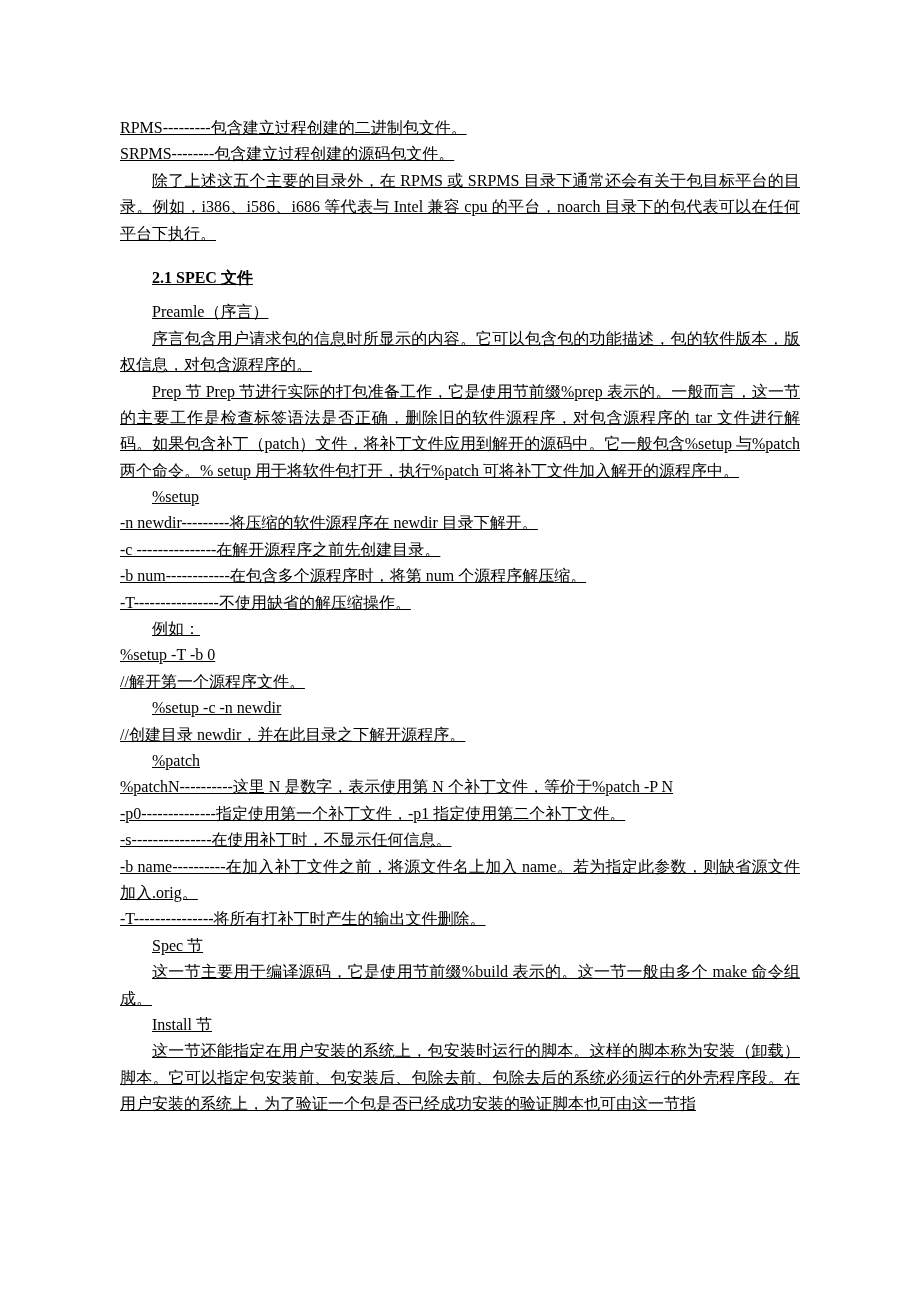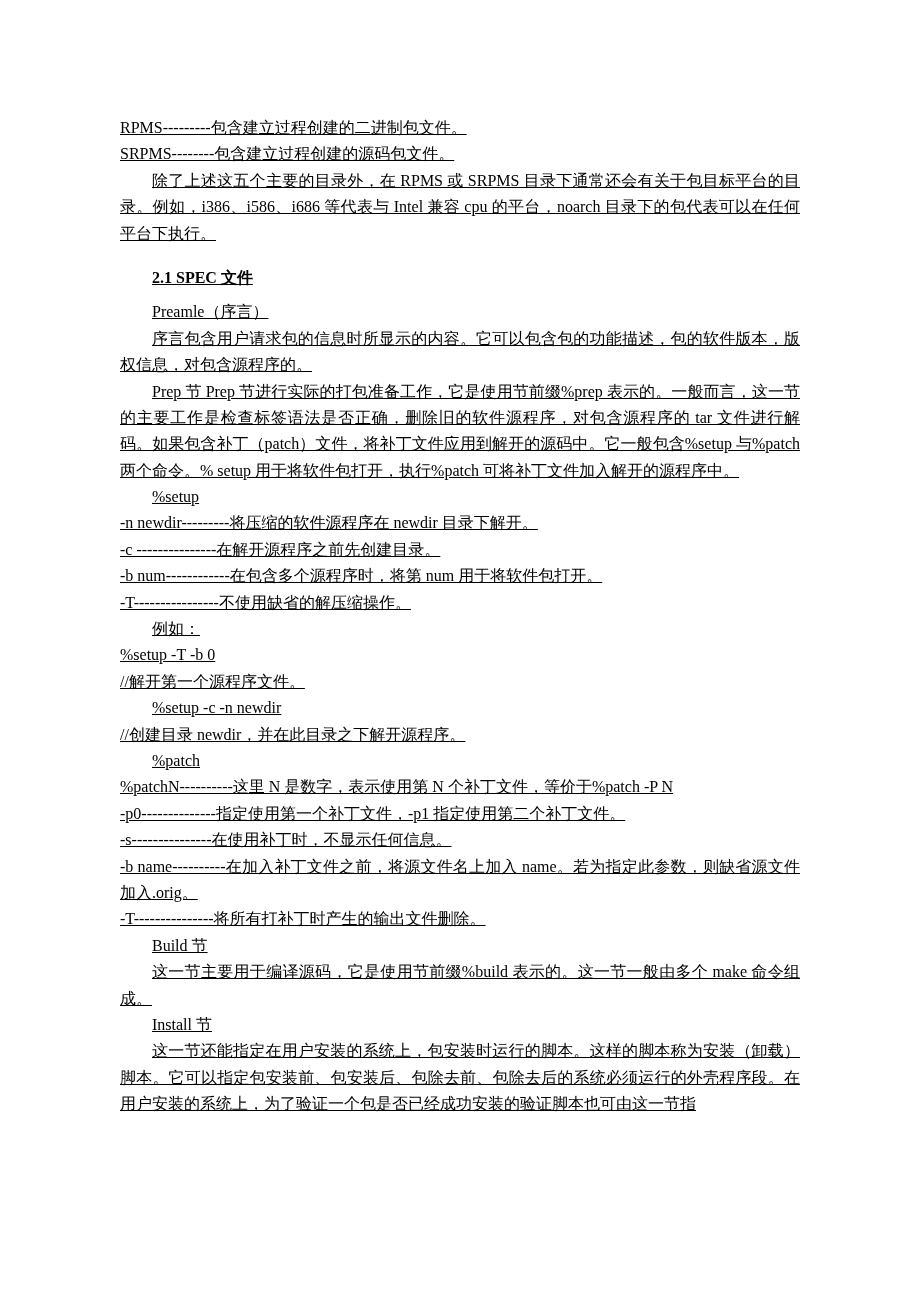--- a/index.html
+++ b/index.html
@@ -42,31 +42,31 @@
   <p class="para indent">除了上述这五个主要的目录外，在 RPMS 或 SRPMS 目录下通常还会有关于包目标平台的目录。例如，i386、i586、i686 等代表与 Intel 兼容 cpu 的平台，noarch 目录下的包代表可以在任何平台下执行。</p>
 
   <p class="para section-title">2.1 SPEC 文件</p>
 
   <p class="para indent">Preamle（序言）</p>
   <p class="para indent">序言包含用户请求包的信息时所显示的内容。它可以包含包的功能描述，包的软件版本，版权信息，对包含源程序的。</p>
   <p class="para indent">Prep 节 Prep 节进行实际的打包准备工作，它是使用节前缀%prep 表示的。一般而言，这一节的主要工作是检查标签语法是否正确，删除旧的软件源程序，对包含源程序的 tar 文件进行解码。如果包含补丁（patch）文件，将补丁文件应用到解开的源码中。它一般包含%setup 与%patch 两个命令。% setup 用于将软件包打开，执行%patch 可将补丁文件加入解开的源程序中。</p>
   <p class="para indent">%setup</p>
   <p class="para">-n newdir---------将压缩的软件源程序在 newdir 目录下解开。</p>
   <p class="para">-c ---------------在解开源程序之前先创建目录。</p>
-  <p class="para">-b num------------在包含多个源程序时，将第 num 用于将软件包打开。</p>
+  <p class="para">-b num------------在包含多个源程序时，将第 num 个源程序解压缩。</p>
   <p class="para">-T----------------不使用缺省的解压缩操作。</p>
   <p class="para indent">例如：</p>
   <p class="para">%setup -T -b 0</p>
   <p class="para">//解开第一个源程序文件。</p>
   <p class="para indent">%setup -c -n newdir</p>
   <p class="para">//创建目录 newdir，并在此目录之下解开源程序。</p>
   <p class="para indent">%patch</p>
   <p class="para">%patchN----------这里 N 是数字，表示使用第 N 个补丁文件，等价于%patch -P N</p>
   <p class="para">-p0--------------指定使用第一个补丁文件，-p1 指定使用第二个补丁文件。</p>
   <p class="para">-s---------------在使用补丁时，不显示任何信息。</p>
   <p class="para">-b name----------在加入补丁文件之前，将源文件名上加入 name。若为指定此参数，则缺省源文件加入.orig。</p>
   <p class="para">-T---------------将所有打补丁时产生的输出文件删除。</p>
-  <p class="para indent">Build 节</p>
+  <p class="para indent">Spec 节</p>
   <p class="para indent">这一节主要用于编译源码，它是使用节前缀%build 表示的。这一节一般由多个 make 命令组成。</p>
   <p class="para indent">Install 节</p>
   <p class="para indent">这一节还能指定在用户安装的系统上，包安装时运行的脚本。这样的脚本称为安装（卸载）脚本。它可以指定包安装前、包安装后、包除去前、包除去后的系统必须运行的外壳程序段。在用户安装的系统上，为了验证一个包是否已经成功安装的验证脚本也可由这一节指</p>
 
 </div>
 
 </body></html>

